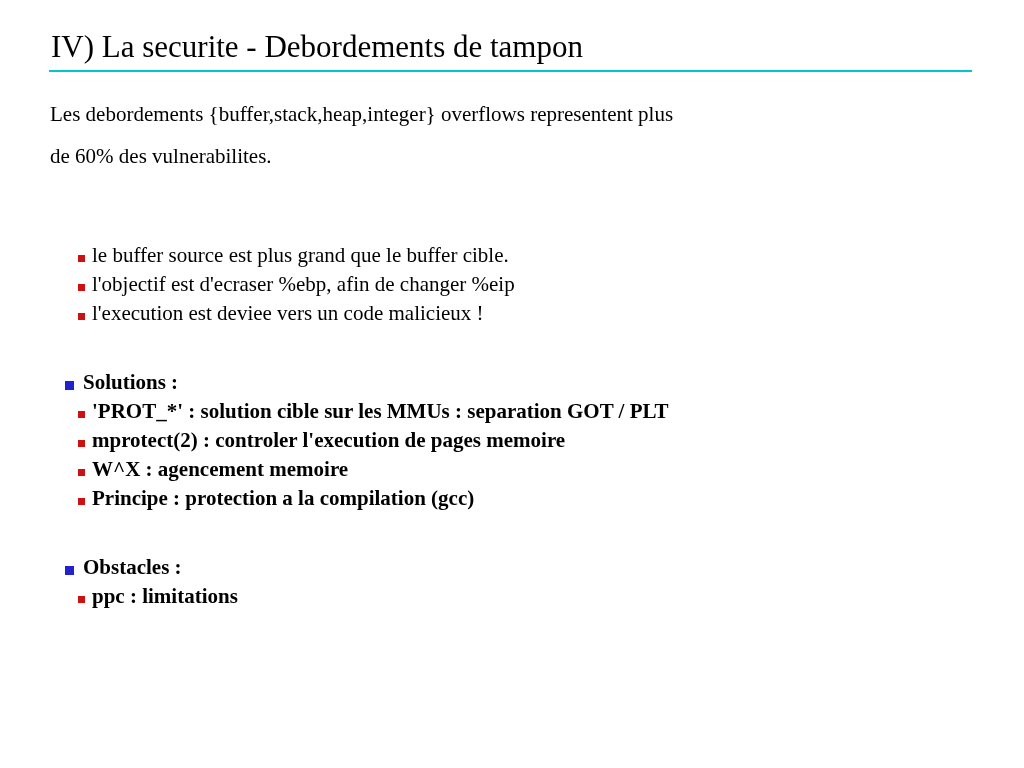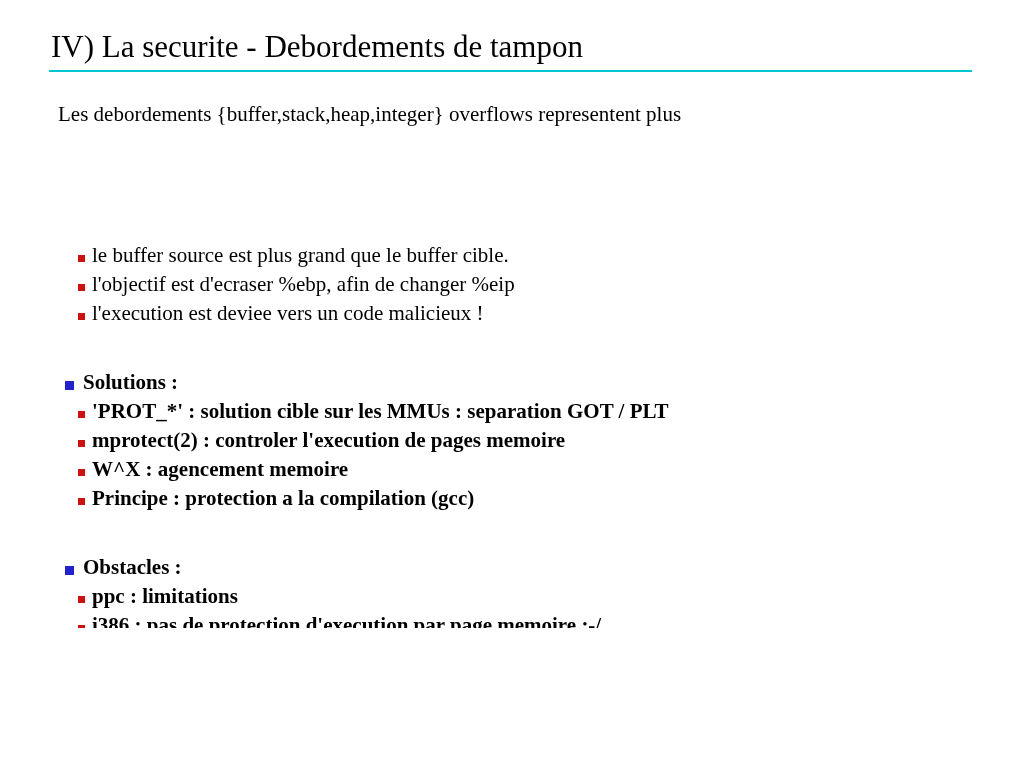--- a/index.html
+++ b/index.html
@@ -33,21 +33,20 @@
     width: 923px;
     height: 2px;
     background: var(--rule-color, #00C6CF);
   }
   .intro {
     position: absolute;
     left: 50px;
     top: 93px;
     font-size: 21px;
     line-height: 42px;
-    margin-left: 8px;
   }
   .intro-line { white-space: nowrap; }
   .groups {
     position: absolute;
     left: 50px;
     top: 241px;
     width: 950px;
     font-size: 21px;
     line-height: 29px;
   }
@@ -85,20 +84,21 @@
 <body>
 
 <div class="slide">
 
   <h1 class="title">IV) La securite - Debordements de tampon</h1>
 
   <div class="rule"></div>
 
   <div class="intro">
     <div class="intro-line">Les debordements {buffer,stack,heap,integer} overflows representent plus</div>
+    <div class="intro-line">de 60% des vulnerabilites.</div>
   </div>
 
   <div class="groups">
 
     <div class="group">
       <div class="l2">le buffer source est plus grand que le buffer cible.</div>
       <div class="l2">l'objectif est d'ecraser %ebp, afin de changer %eip</div>
       <div class="l2">l'execution est deviee vers un code malicieux !</div>
     </div>
 
@@ -106,18 +106,17 @@
       <div class="l1">Solutions :</div>
       <div class="l2">'PROT_*' : solution cible sur les MMUs : separation GOT / PLT</div>
       <div class="l2">mprotect(2) : controler l'execution de pages memoire</div>
       <div class="l2">W^X : agencement memoire</div>
       <div class="l2">Principe : protection a la compilation (gcc)</div>
     </div>
 
     <div class="group">
       <div class="l1">Obstacles :</div>
       <div class="l2">ppc : limitations</div>
-      <div class="l2">i386 : pas de protection d'execution par page memoire :-/</div>
     </div>
 
   </div>
 
 </div>
 
 </body></html>

